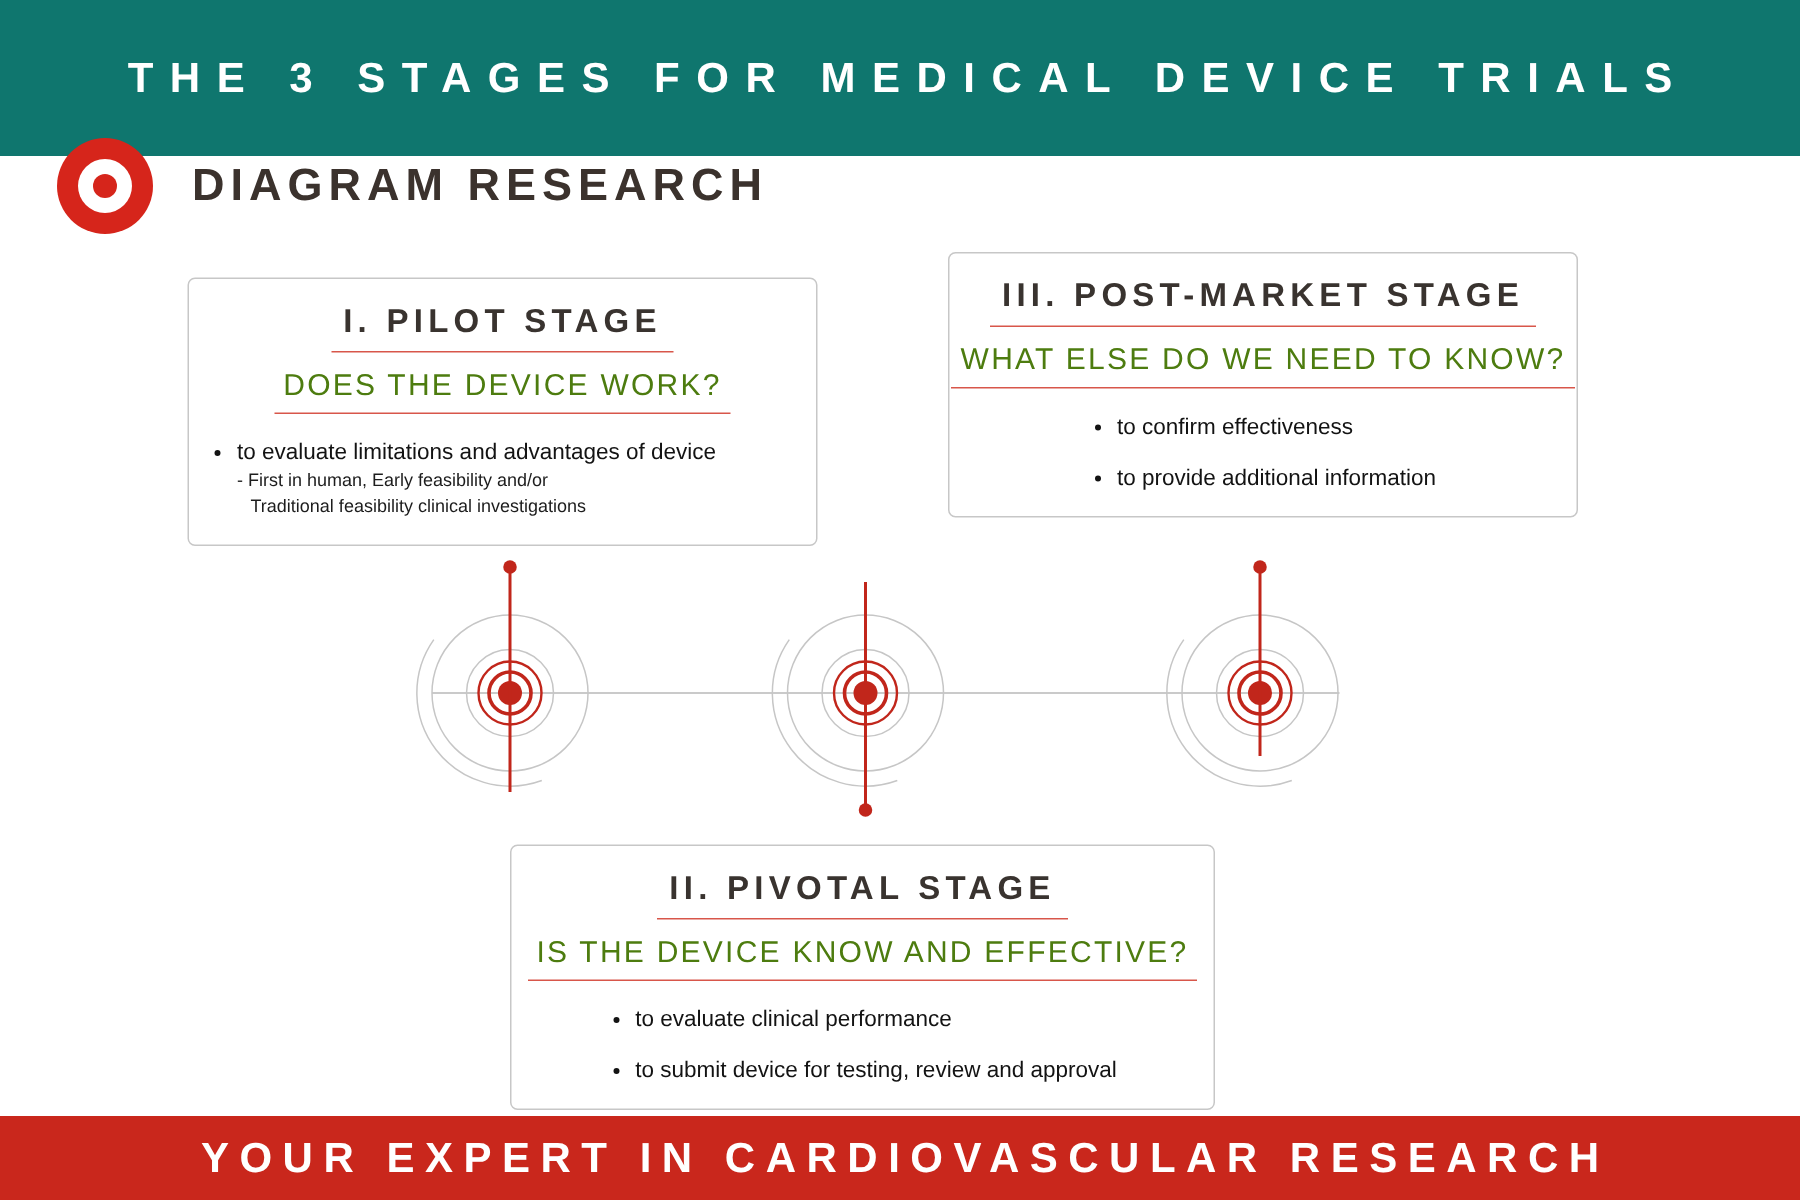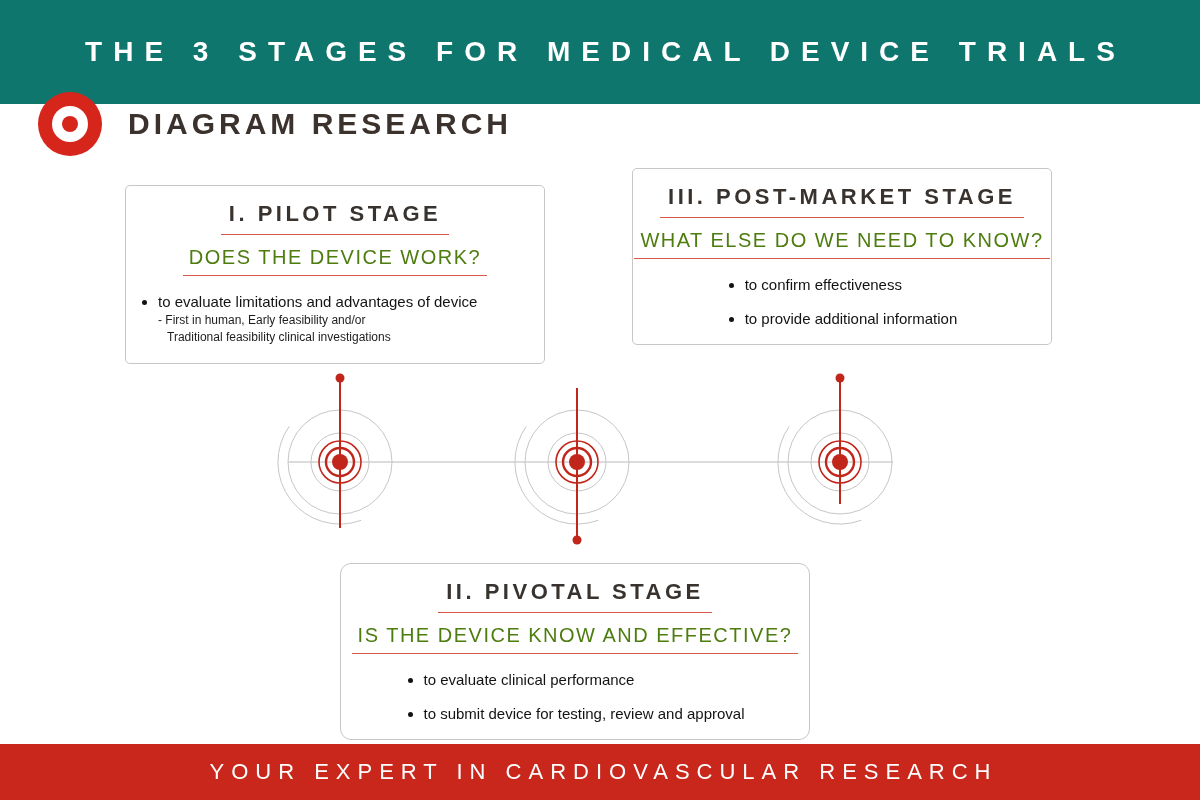--- a/index.html
+++ b/index.html
@@ -29,29 +29,29 @@
     color:#4d7c0f; padding:0 6px 6px; border-bottom:1px solid #d8564a; margin-top:11px; white-space:nowrap; }
   .bullets { list-style:disc; text-align:left; font-size:15px; color:#131313; margin-top:11px; }
   .bullets li { margin:17px 0; }
   .bullets-left { padding-left:32px; padding-right:8px; }
   .bullets-center { width:fit-content; margin-left:auto; margin-right:auto; padding-left:18px; }
   .subnote { font-size:12px; color:#1d1d1d; line-height:1.4; margin-top:2px; }
   .subnote-indent { margin-left:9px; }
 
   #card-pilot      { left:125px; top:185px; width:420px; min-height:167px; }
   #card-postmarket { left:632px; top:168px; width:420px; min-height:162px; }
-  #card-pivotal    { left:340px; top:563px; width:470px; min-height:157px;border-radius:11px; }
+  #card-pivotal    { left:340px; top:563px; width:470px; min-height:157px; }
 
   
   .timeline { position:absolute; left:240px; top:362px; width:660px; height:200px; }
 
   
   .banner-bottom { position:absolute; left:0; bottom:0; width:1200px; height:56px;
     background:#c9271c; display:flex; align-items:center; justify-content:center; }
-  .banner-bottom .banner-text { color:#ffffff; font-size:22px; font-weight:400;
+  .banner-bottom .banner-text { color:#ffffff; font-size:28px; font-weight:700;
     letter-spacing:7px; white-space:nowrap; padding-left:7px; }
 </style>
 </head>
 <body>
 
 <div id="page">
 
   <div class="banner-top">
     <div class="banner-text">THE 3 STAGES FOR MEDICAL DEVICE TRIALS</div>
   </div>

